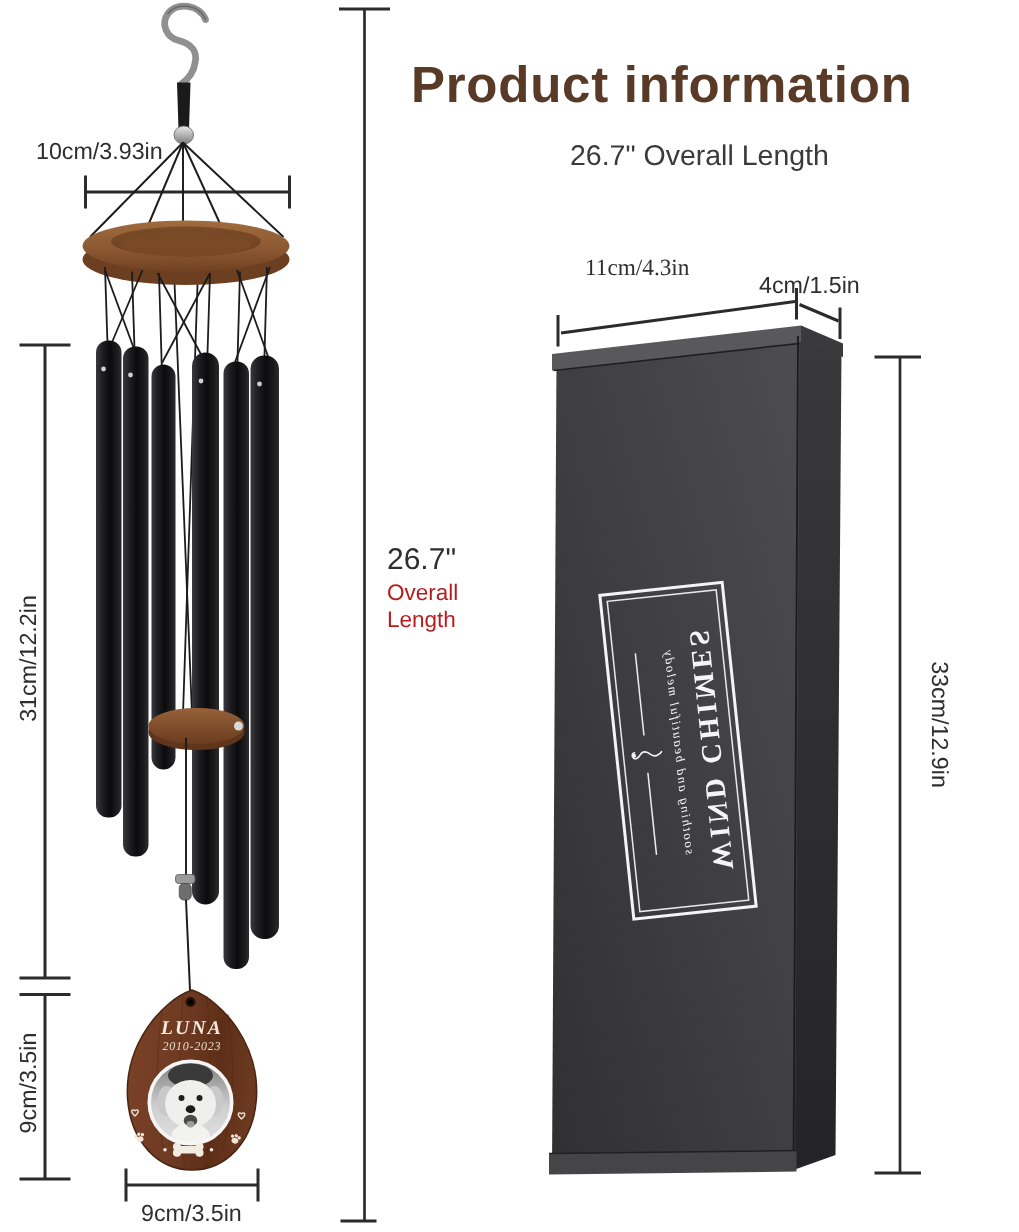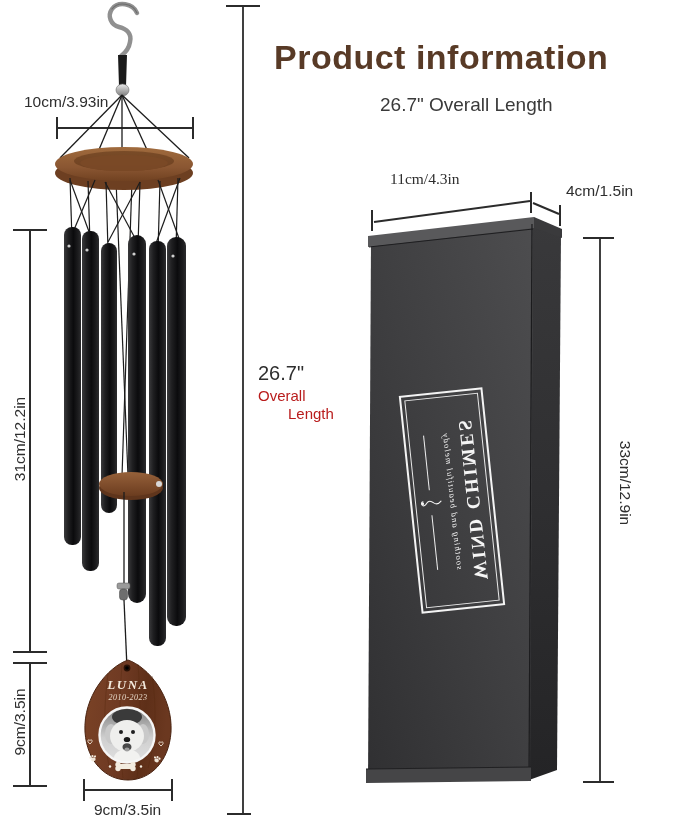--- a/index.html
+++ b/index.html
@@ -312,19 +312,19 @@
   <div class="txt dim" style="left:24px;top:93px;">10cm/3.93in</div>
 
   <div class="txt dim vlabel rotccw" style="left:-36px;top:430px;">31cm/12.2in</div>
 
   <div class="txt dim vlabel rotccw" style="left:-36px;top:713px;">9cm/3.5in</div>
 
   <div class="txt dim" style="left:94px;top:801px;">9cm/3.5in</div>
 
   <div class="txt overall-num" style="left:258px;top:362px;">26.7"</div>
   <div class="txt overall-word" style="left:258px;top:387px;">Overall</div>
-  <div class="txt overall-word" style="left:258px;top:405px;margin-left:30px;">Length</div>
+  <div class="txt overall-word" style="left:258px;top:405px;">Length</div>
 
   <div class="txt dim" style="left:390px;top:170px;font-family:Liberation Serif, serif;">11cm/4.3in</div>
-  <div class="txt dim" style="left:566px;top:182px;">4cm/1.5in</div>
+  <div class="txt dim" style="left:506px;top:182px;">4cm/1.5in</div>
   <div class="txt dim vlabel rotcw" style="left:569px;top:474px;">33cm/12.9in</div>
 
 </div>
 
 </body></html>

